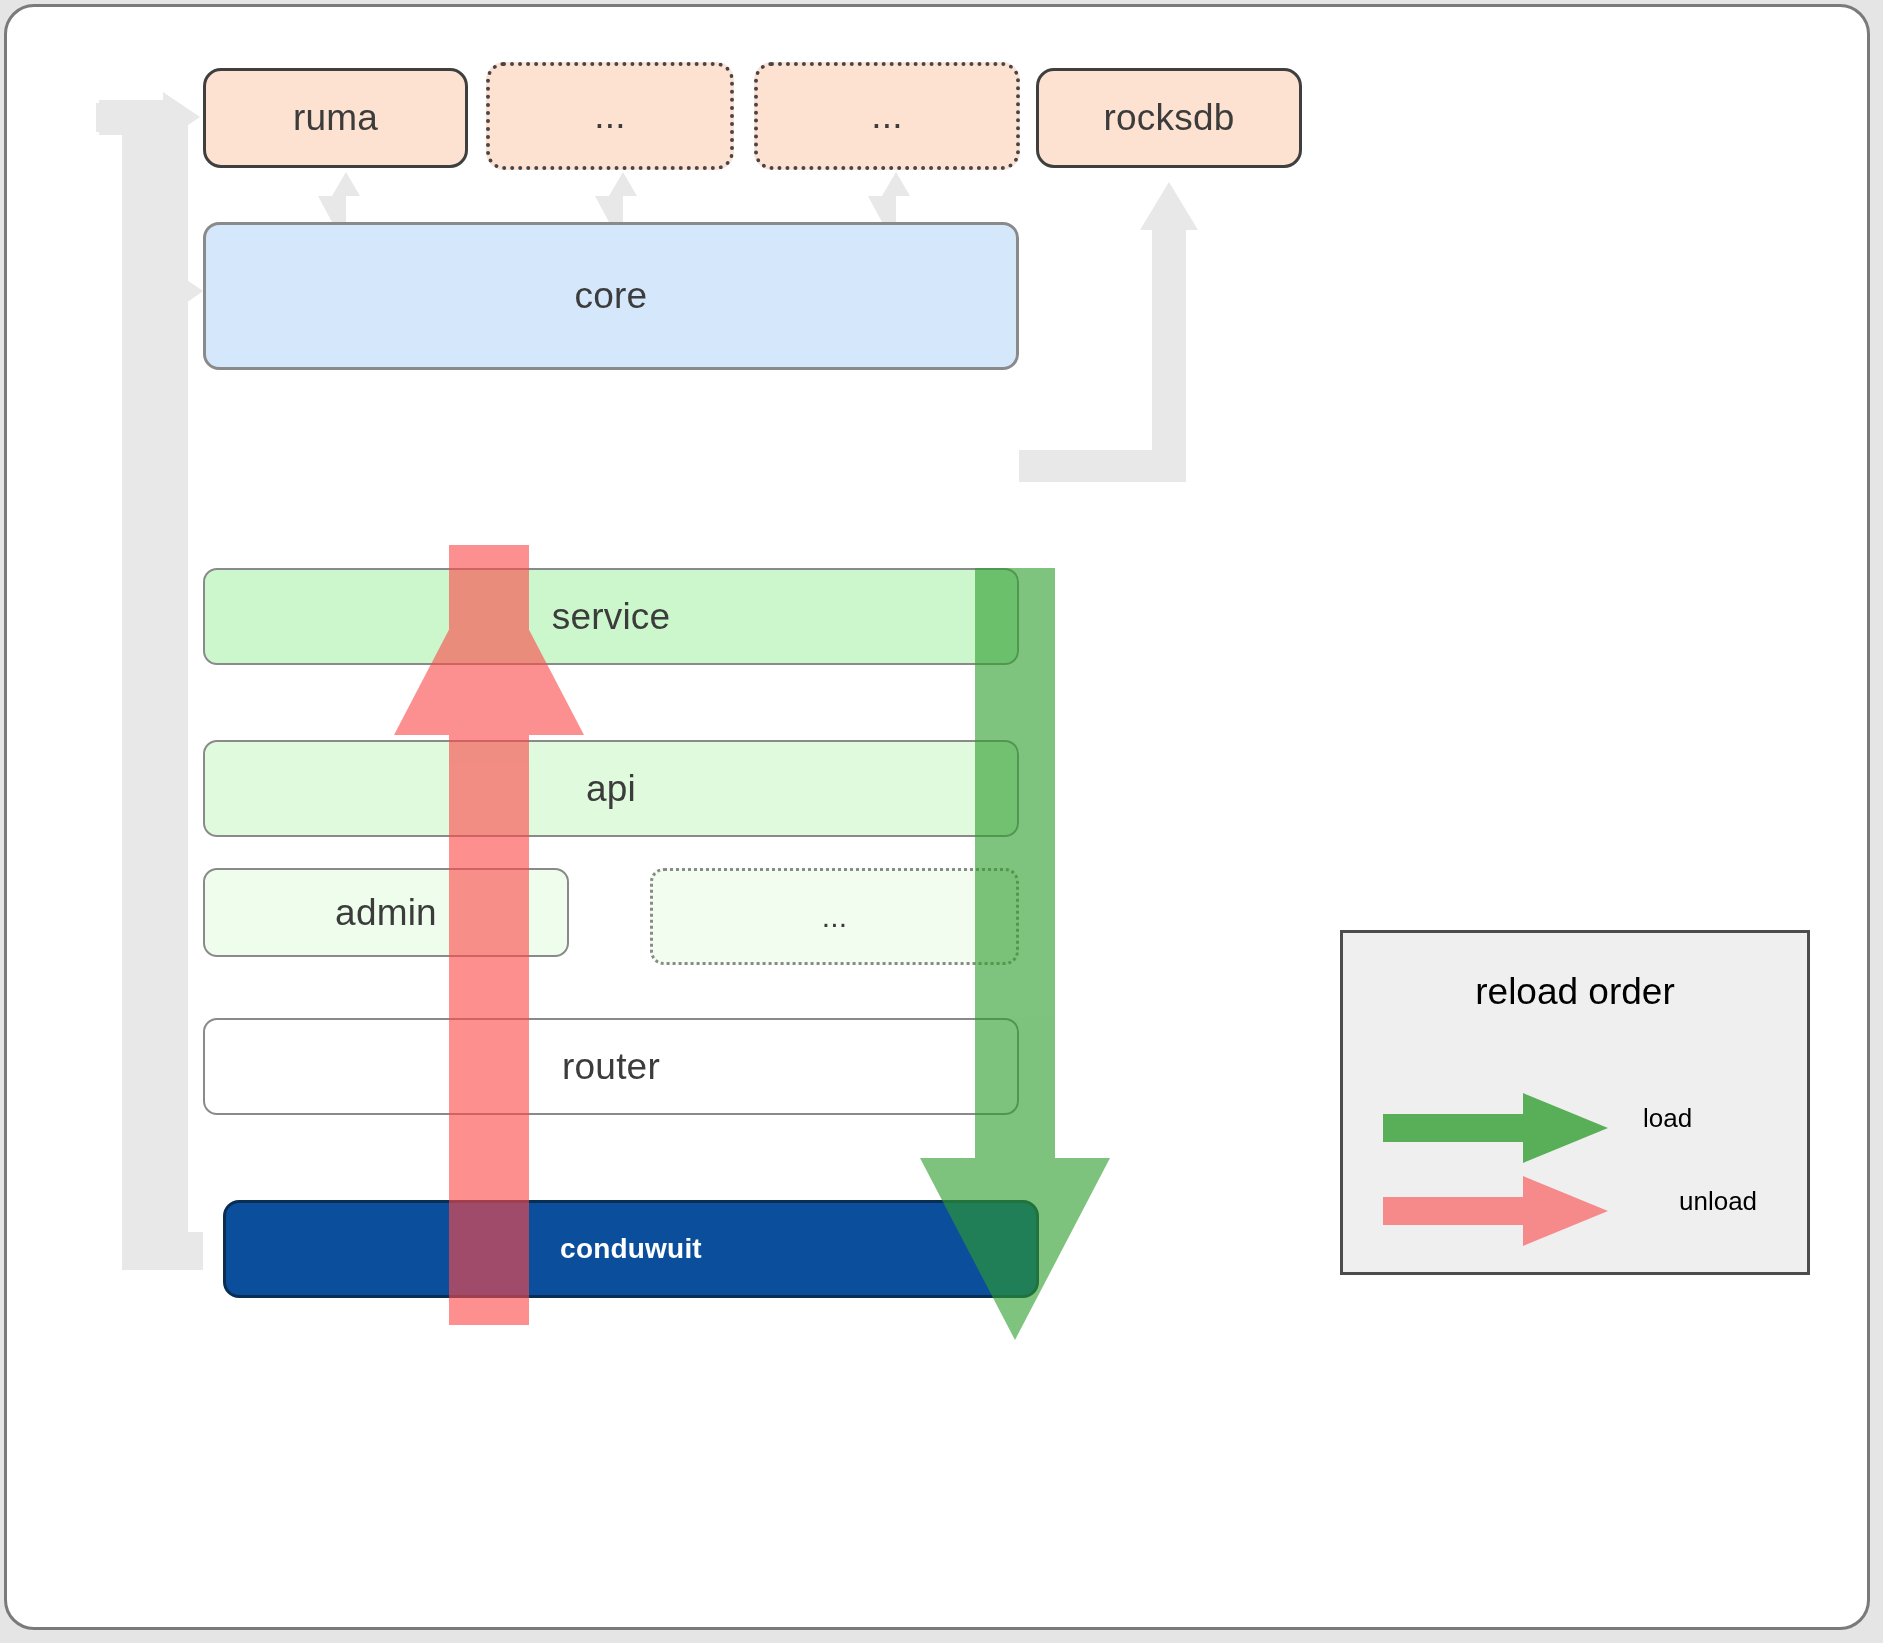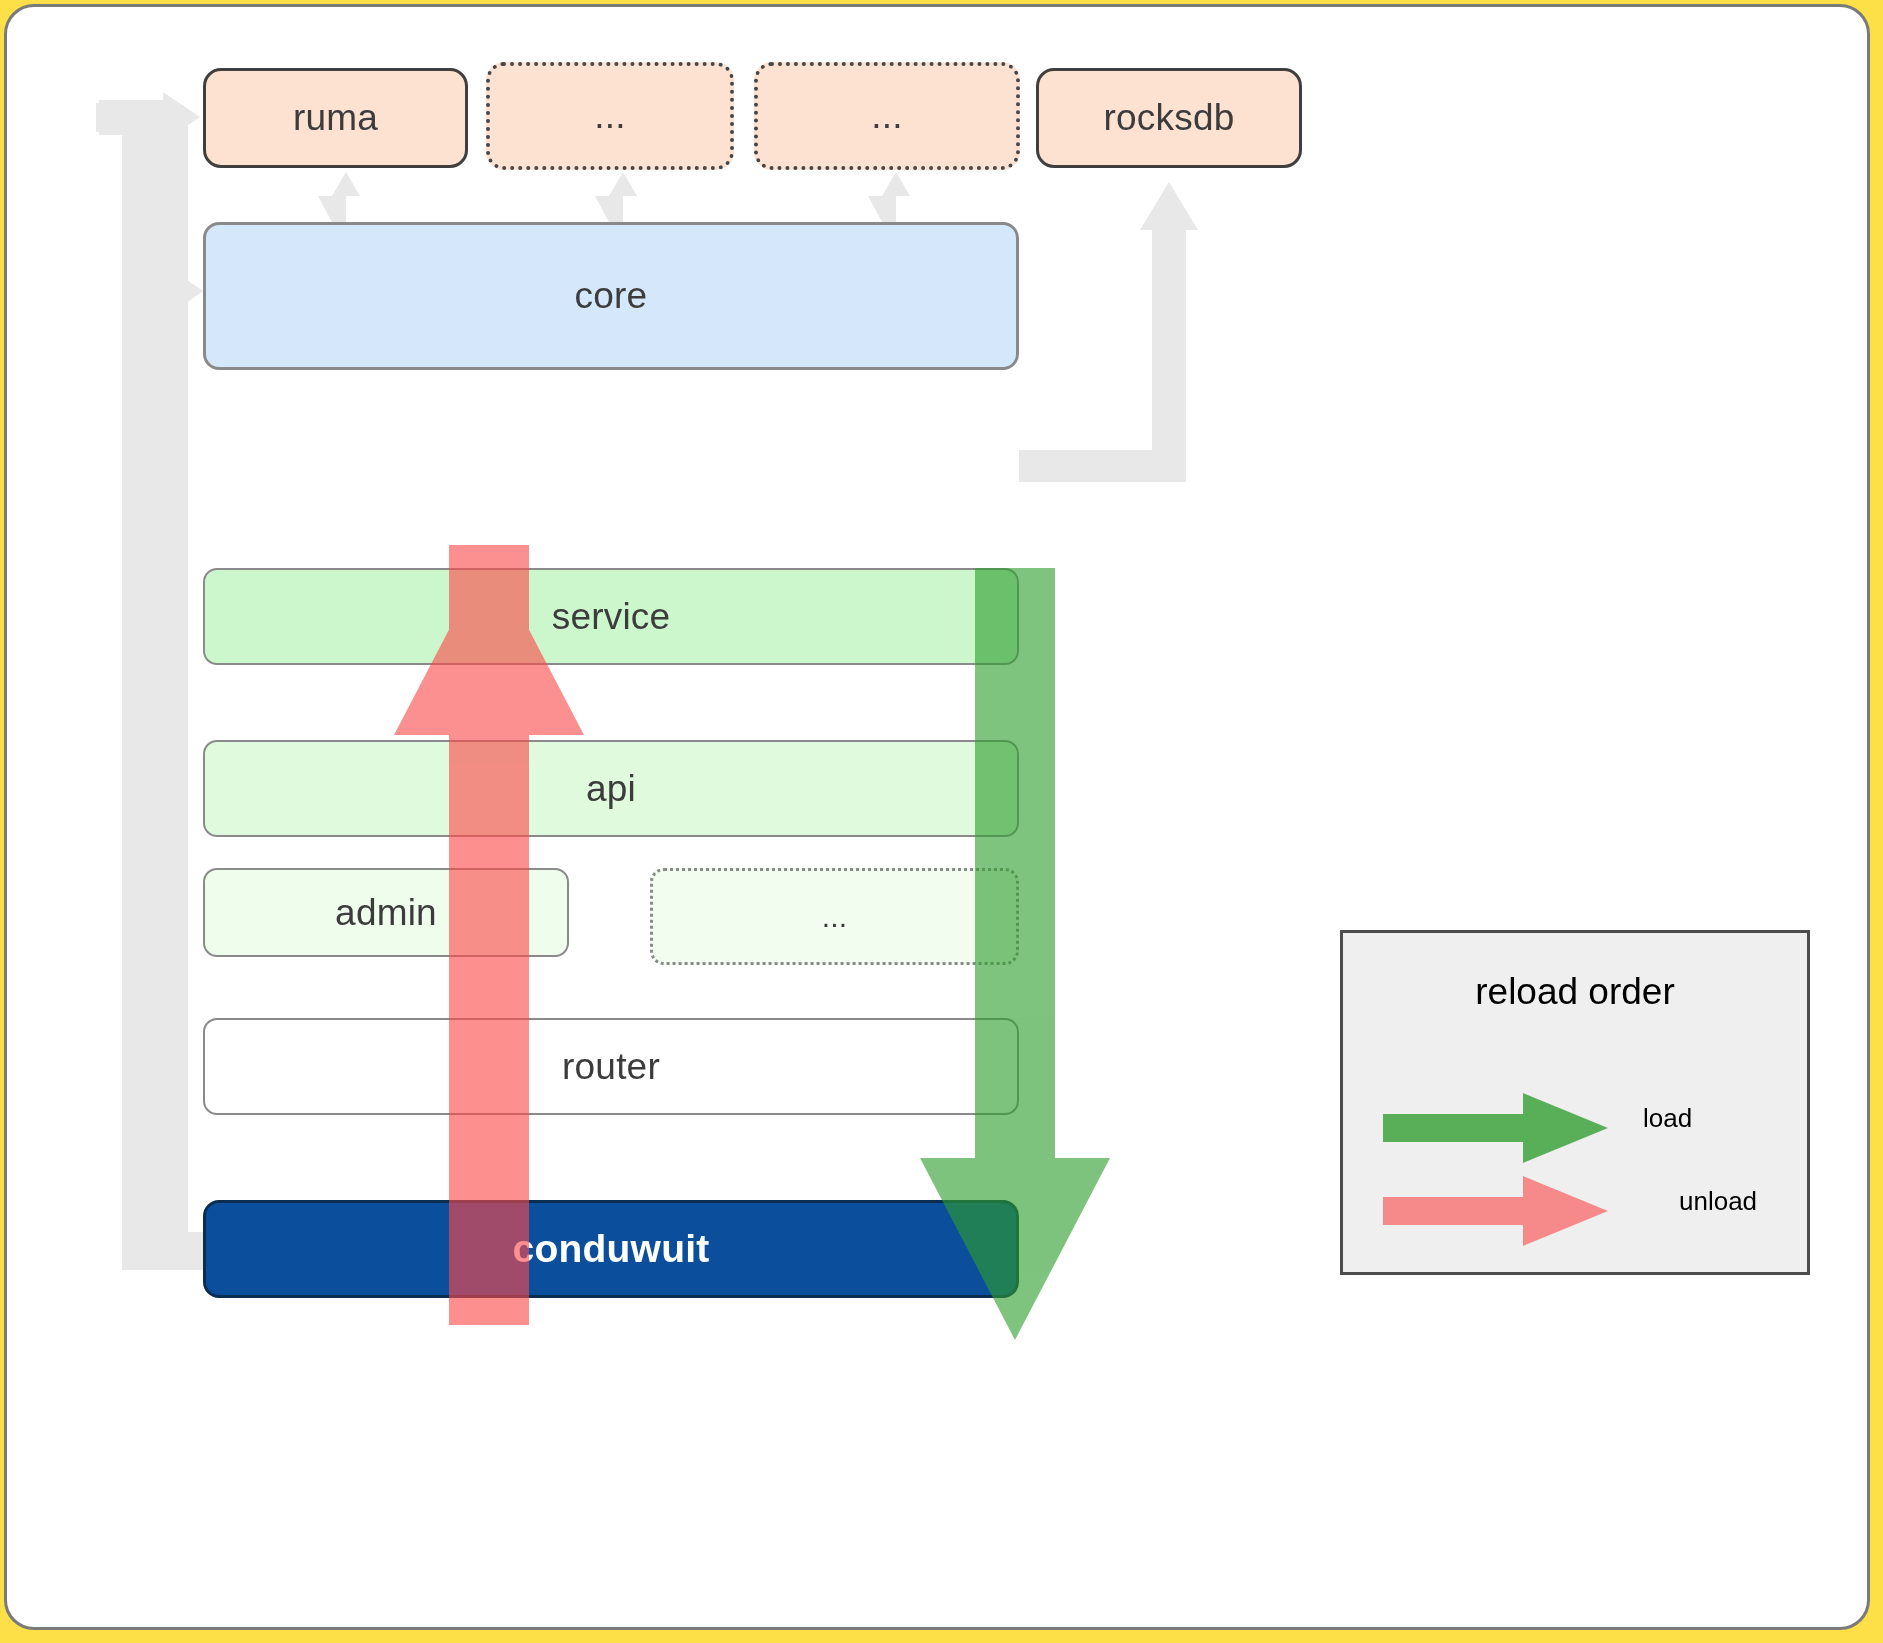--- a/index.html
+++ b/index.html
@@ -5,21 +5,21 @@
   html, body {
     margin: 0;
     padding: 0;
     background: #ffffff;
     font-family: "Liberation Sans", sans-serif;
   }
   #canvas {
     position: relative;
     width: 1883px;
     height: 1643px;
-    background: #fde047;
+    background: #e5e5e5;
     overflow: hidden;
   }
   .frame {
     position: absolute;
     left: 4px;
     top: 4px;
     width: 1866px;
     height: 1626px;
     border: 3px solid #7a7a7a;
     border-radius: 30px;
@@ -55,21 +55,22 @@
   }
   .lyr { border: 2px solid #8a8a8a; border-radius: 14px; }
   .lyr.dotted { border-style: dotted; border-width: 3px; border-color: #8a8a8a; }
 
   .brand {
     background: #0b4e9b;
     border: 3px solid #0a2d52;
     border-radius: 16px;
     color: #ffffff;
     font-weight: bold;
-    font-size: 39px;
+    font-size: 28px;
+    margin-left: 20px;
   }
 
   
   .legend {
     position: absolute;
     background: #efefef;
     border: 3px solid #4c4c4c;
     box-sizing: border-box;
   }
   .legend-title {

